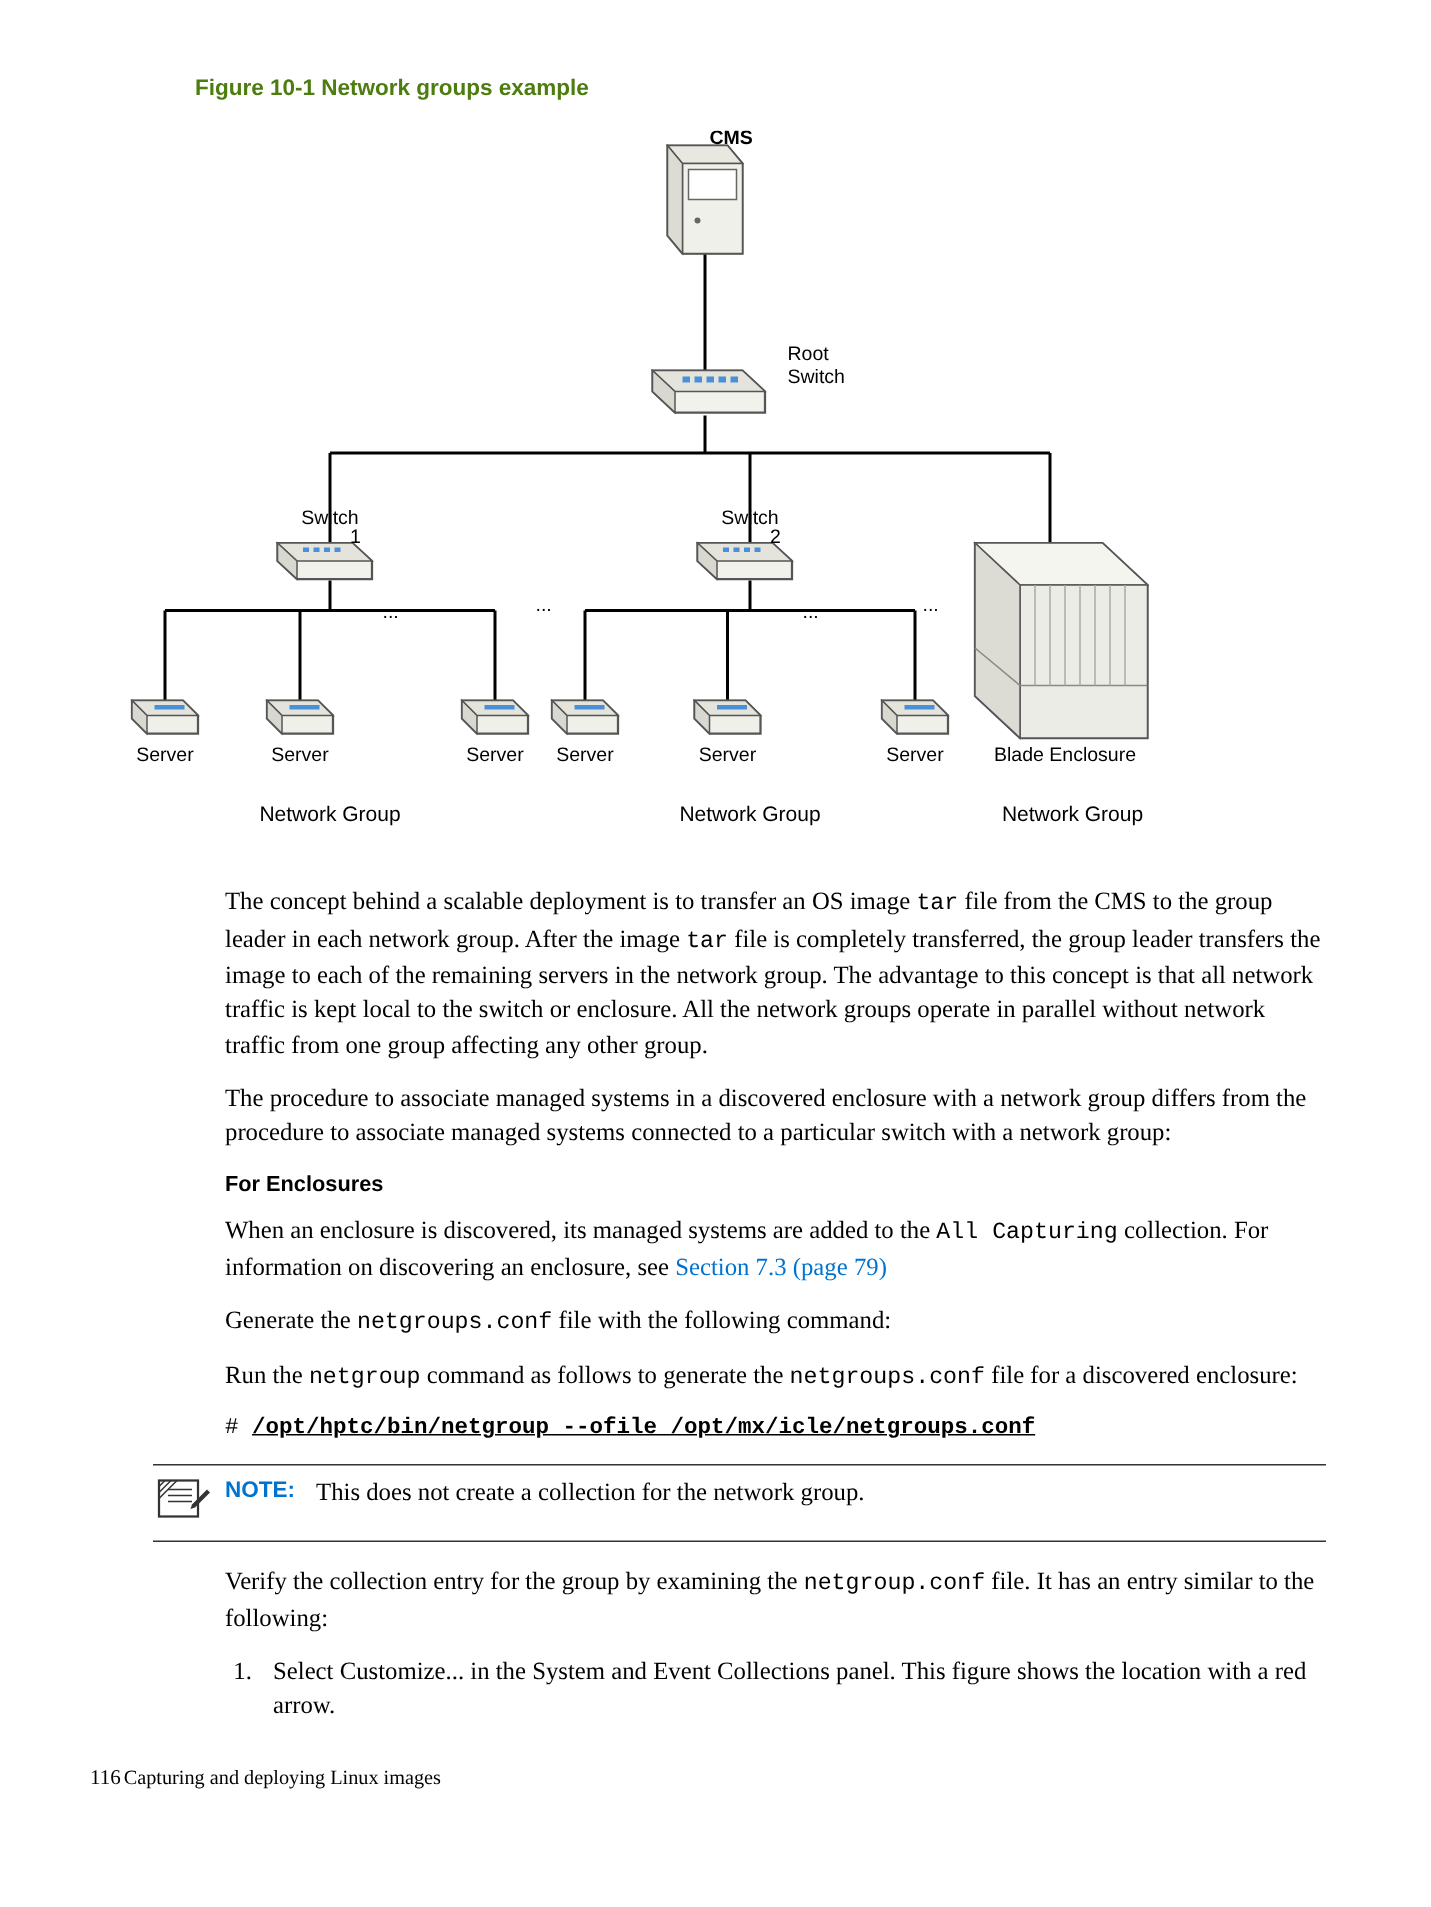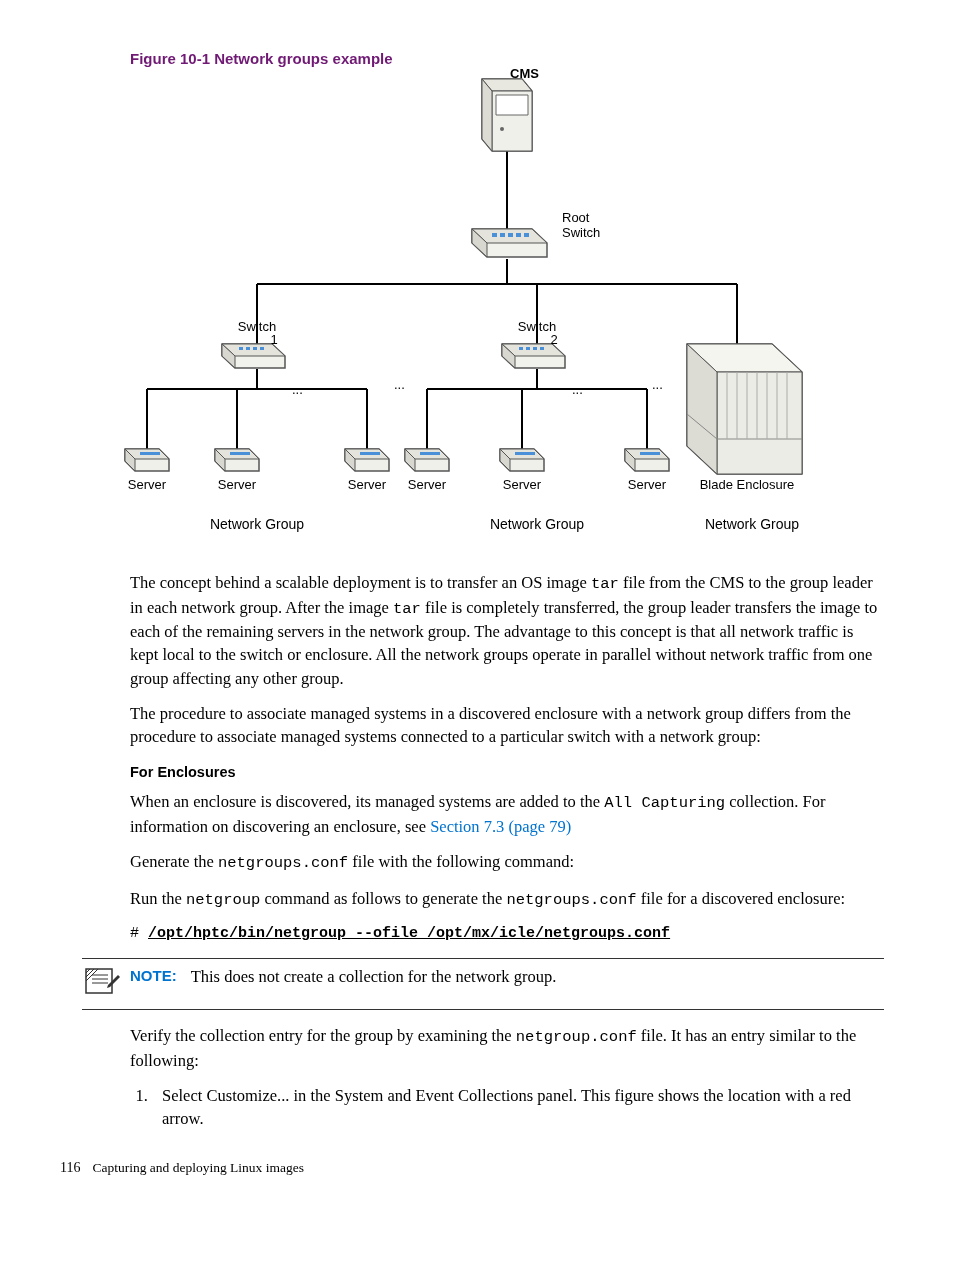--- a/index.html
+++ b/index.html
@@ -9,41 +9,41 @@
     color: #000;
     background: #fff;
     margin: 0;
     padding: 48px 70px 40px 70px;
     width: 954px;
     box-sizing: border-box;
   }
   .fig-caption {
     font-family: Arial, Helvetica, sans-serif;
     font-weight: bold;
-    color: #701a75;
+    color: #4d7c0f;
     font-size: 15px;
+    margin-bottom: 18px;
     margin-left: 60px;
   }
   .diagram-wrap {
     display: flex;
-    justify-content: center;
     margin-bottom: 22px;
   }
   svg.diagram { display: block; }
   .node-label {
     font-family: Arial, Helvetica, sans-serif;
     font-size: 13px;
     fill: #000;
   }
   .group-label {
     font-family: Arial, Helvetica, sans-serif;
     font-size: 14px;
     fill: #000;
   }
-  .body-content { margin-left: 60px; }
+  .body-content { margin-left: 80px; }
   .body-content p { margin: 0 0 12px 0; }
   .sub-h {
     font-family: Arial, Helvetica, sans-serif;
     font-weight: bold;
     font-size: 14.5px;
     margin: 14px 0 8px 0;
   }
   .link { color: #0073cf; text-decoration: none; }
   code.inline, .mono {
     font-family: "Courier New", Courier, monospace;
@@ -84,22 +84,22 @@
   .note-body {
     font-family: "Palatino Linotype", "Book Antiqua", Palatino, Georgia, serif;
     font-size: 16.5px;
   }
   ol.steps { margin: 6px 0 0 0; padding-left: 22px; }
   ol.steps li { padding-left: 10px; margin-bottom: 6px; }
   .footer {
     margin-top: 28px;
     font-size: 13.5px;
     display: flex;
-    align-items: center;
-    gap: 12px;
+    align-items: flex-start;
+    gap: 2px;
     margin-left: -10px;
   }
   .page-num { font-size: 14px; }
   strong.ui { font-weight: normal; }
 </style>
 </head>
 <body>
 
 <div class="fig-caption">Figure 10-1 Network groups example</div>
 

